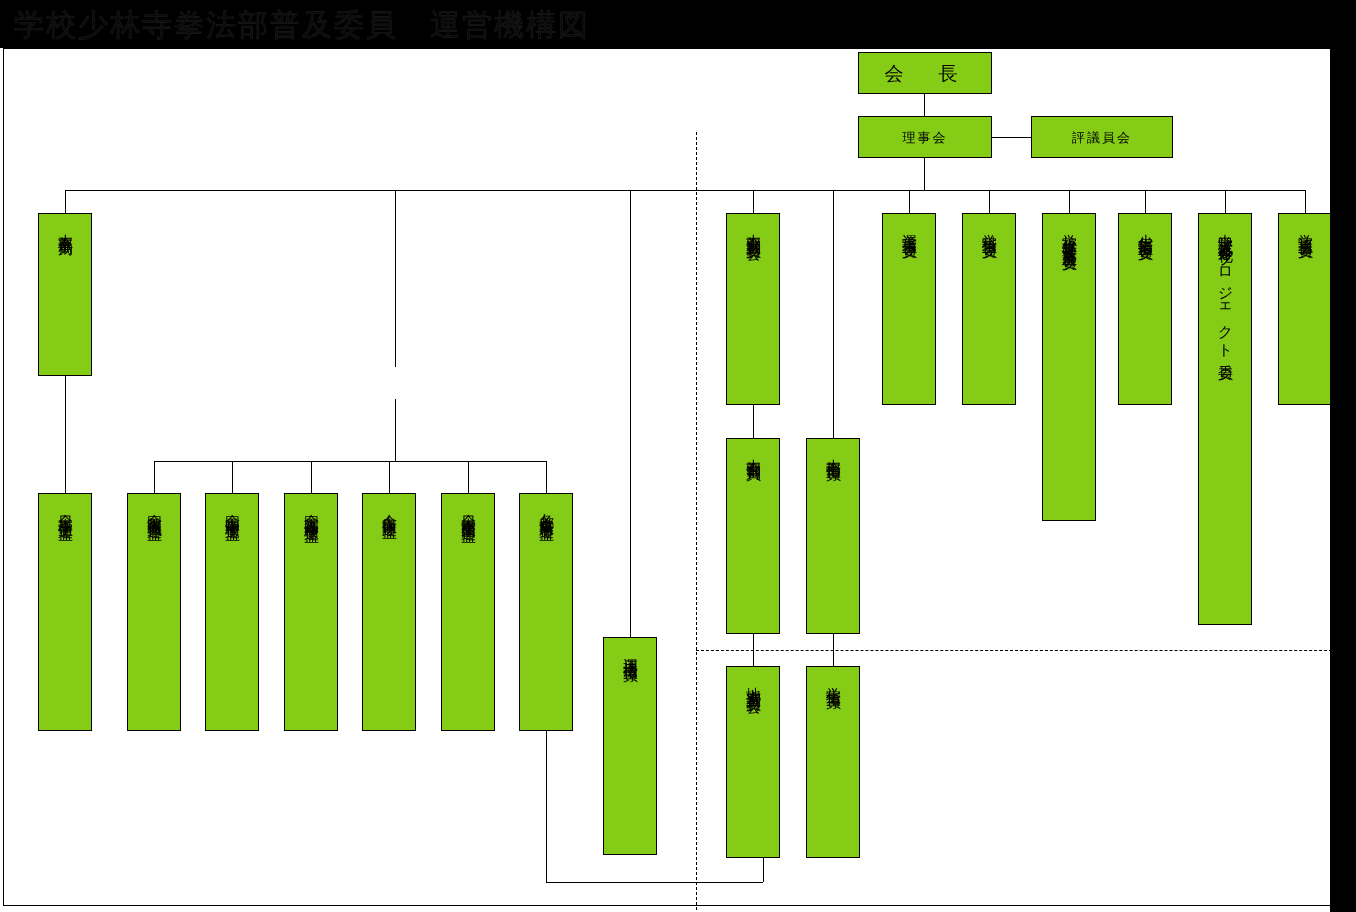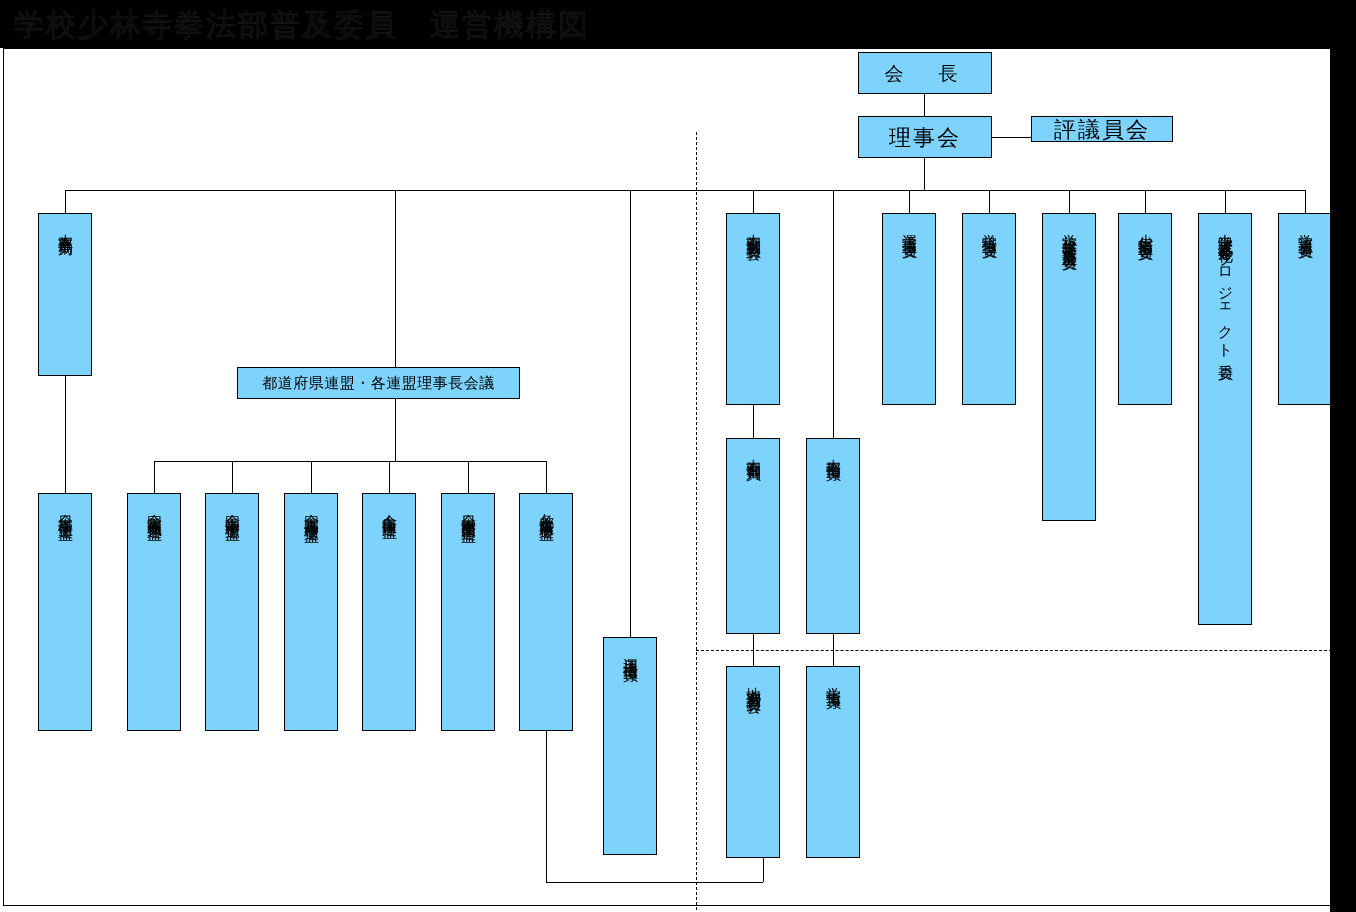--- a/index.html
+++ b/index.html
@@ -26,41 +26,41 @@
     position:absolute;left:3px;top:48px;width:1347px;height:858px;
     border:1px solid #000;box-sizing:border-box;background:#fff;
   }
   
   .rightbar{
     position:absolute;left:1330px;top:48px;width:26px;height:864px;background:#000;
   }
 
   
   .box{
-    position:absolute;border:1px solid #000;background:#7dd3fc;box-sizing:border-box;
+    position:absolute;border:1px solid #000;background:#84cc16;box-sizing:border-box;
     display:flex;align-items:flex-start;justify-content:center;
   }
   .box .lbl{
     font-size:15px;line-height:19px;color:#000;
     text-align:center;white-space:nowrap;
   }
   
   .vbox .lbl{
     writing-mode:vertical-rl;
     -webkit-writing-mode:vertical-rl;
     text-orientation:upright;
     -webkit-text-orientation:upright;
     letter-spacing:2px;
     margin-top:8px;
   }
   
   .hbox{align-items:center;}
   .hbox .lbl{letter-spacing:1px;}
   .wide .lbl{letter-spacing:8px;font-size:19px;}
-  .mid  .lbl{font-size:22px;letter-spacing:2px;}
+  .mid  .lbl{font-size:13px;letter-spacing:2px;}
   .meeting .lbl{font-size:15px;letter-spacing:0.5px;}
 
   
   .ln{position:absolute;background:#000;}
   .lh{height:1px;}
   .lv{width:1px;}
 
   
   .dashv{
     position:absolute;width:0;border-left:1px dashed #000;
@@ -88,42 +88,39 @@
   </div>
 
   <div class="ln lv" style="left:924px;top:94px;height:22px;"></div>
 
   <div class="box hbox mid" style="left:858px;top:116px;width:134px;height:42px;">
     <span class="lbl">理事会</span>
   </div>
 
   <div class="ln lh" style="left:992px;top:137px;width:39px;"></div>
 
-  <div class="box hbox mid" style="left:1031px;top:116px;width:142px;height:26px;">
+  <div class="box hbox mid" style="left:1031px;top:116px;width:142px;height:42px;">
     <span class="lbl">評議員会</span>
   </div>
 
   <div class="ln lv" style="left:924px;top:158px;height:32px;"></div>
 
   <div class="ln lh" style="left:65px;top:190px;width:1241px;"></div>
 
   <div class="ln lv" style="left:65px;top:190px;height:23px;"></div>
   <div class="box vbox" style="left:38px;top:213px;width:54px;height:163px;">
     <span class="lbl">本部事務局</span>
   </div>
 
   <div class="ln lv" style="left:65px;top:376px;height:117px;"></div>
   <div class="box vbox" style="left:38px;top:493px;width:54px;height:238px;">
     <span class="lbl">全日本学生連盟</span>
   </div>
 
   <div class="ln lv" style="left:395px;top:190px;height:177px;"></div>
-  <div class="box hbox meeting" style="left:237px;top:367px;width:283px;height:32px;">
-    <span class="lbl">都道府県連盟・各連盟理事長会議</span>
-  </div>
 
   <div class="ln lv" style="left:395px;top:399px;height:62px;"></div>
 
   <div class="ln lh" style="left:154px;top:461px;width:393px;"></div>
 
   <div class="ln lv" style="left:154px;top:461px;height:32px;"></div>
   <div class="ln lv" style="left:232px;top:461px;height:32px;"></div>
   <div class="ln lv" style="left:311px;top:461px;height:32px;"></div>
   <div class="ln lv" style="left:389px;top:461px;height:32px;"></div>
   <div class="ln lv" style="left:468px;top:461px;height:32px;"></div>

